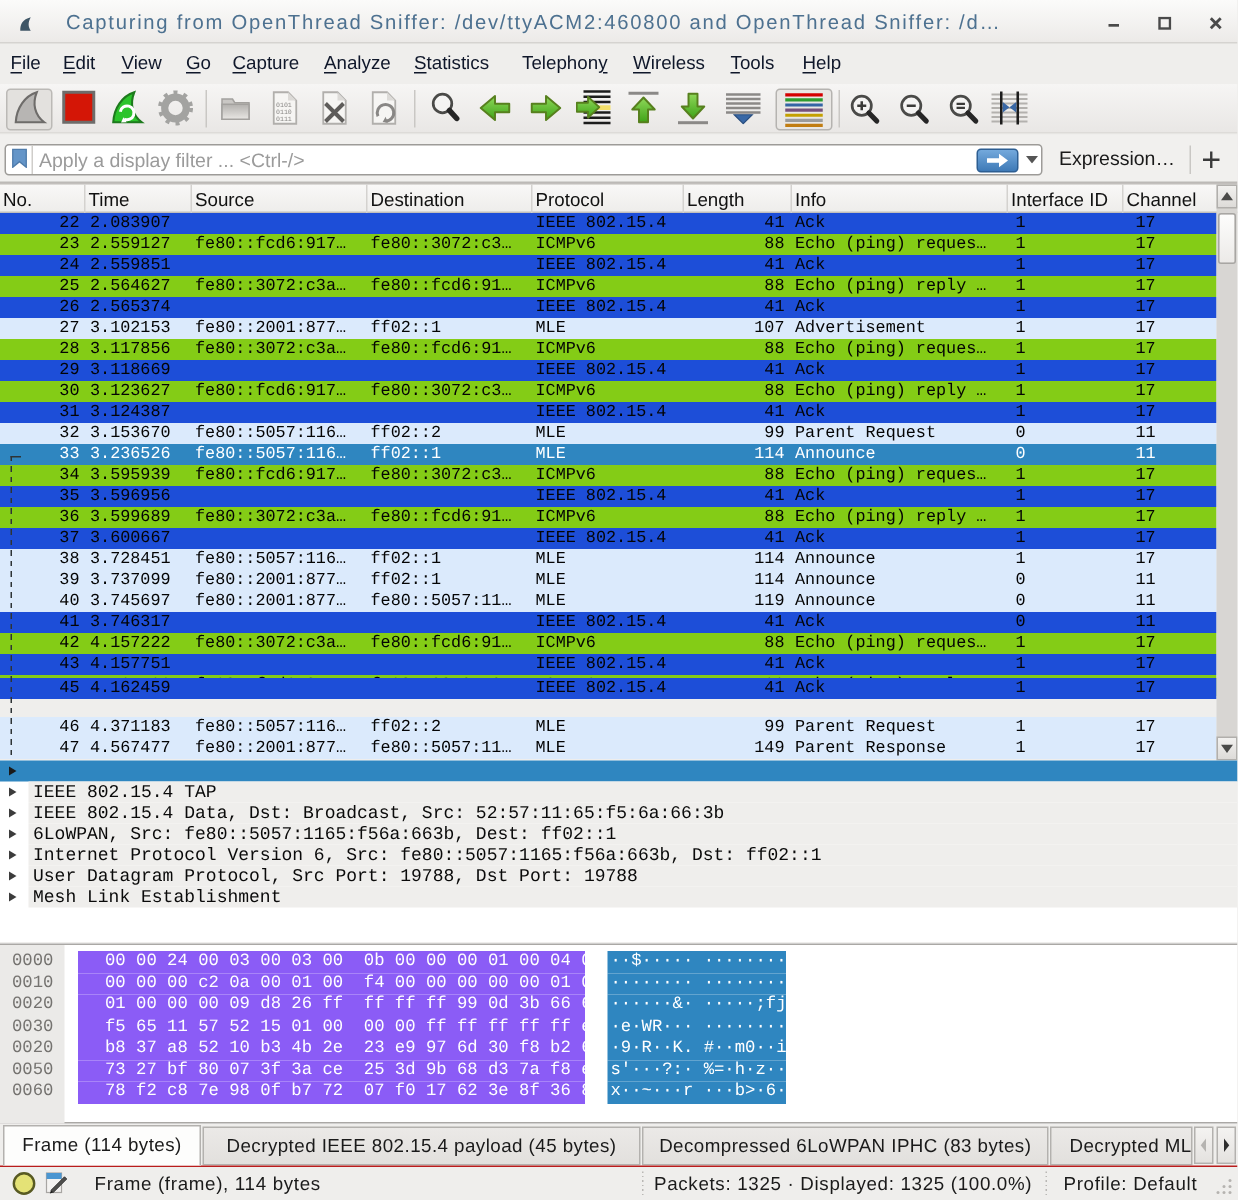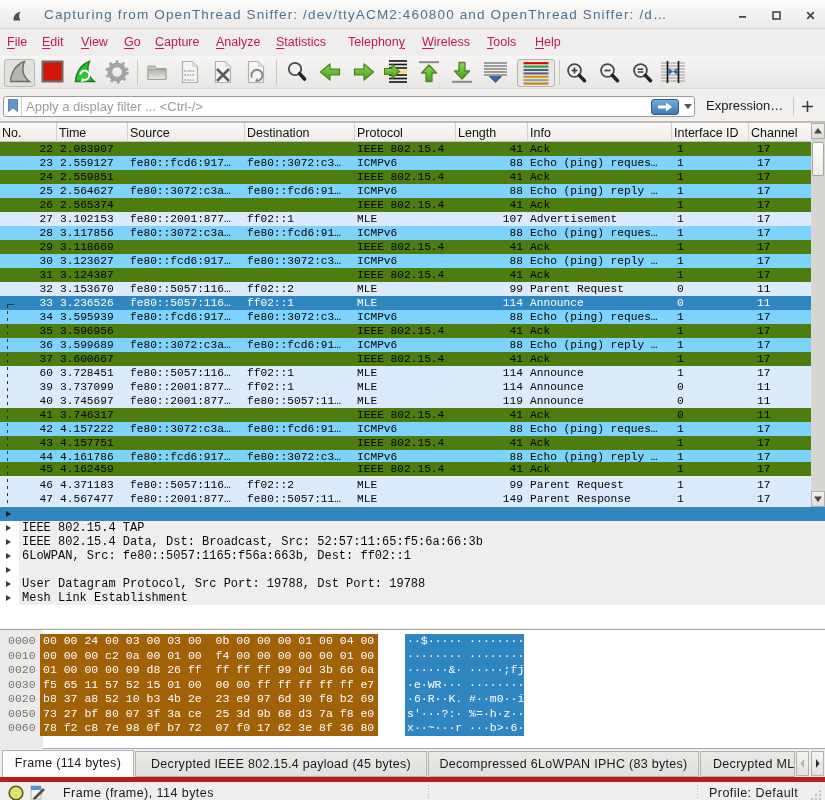--- a/index.html
+++ b/index.html
@@ -3,38 +3,38 @@
 *{margin:0;padding:0;box-sizing:border-box}
 html,body{width:825px;height:800px;overflow:hidden}
 body{font-family:"Liberation Sans",sans-serif;background:#efeeec;position:relative}
 #app{position:absolute;left:0;top:0;width:825px;height:800px;overflow:hidden}
 .abs{position:absolute}
 
 #title{left:0;top:0;width:825px;height:29px;background:linear-gradient(#fbfbfa,#eceae8);border-bottom:1px solid #d5d3d0}
 #title .tt{position:absolute;left:44px;top:7px;font-size:13.5px;font-weight:normal;color:#4d7190;letter-spacing:1.15px}
 
 #menu{left:0;top:30px;width:825px;height:26px;background:#efeeec}
-#menu span{position:absolute;top:5px;font-size:12.5px;color:#be185d}
+#menu span{position:absolute;top:5px;font-size:12.5px;color:#0f172a}
 #menu u{text-decoration:underline;text-underline-offset:2px}
 
 #tbar{left:0;top:56px;width:825px;height:33px;background:linear-gradient(#f6f5f4,#e9e7e5);border-bottom:1px solid #dddbd8}
 .tsep{position:absolute;top:4px;width:1px;height:25px;background:#c9c7c4}
 
 #fbar{left:0;top:90px;width:825px;height:32px;background:#f1f0ee;border-bottom:1px solid #bcb9b6}
 #finput{position:absolute;left:3px;top:6px;width:692px;height:21px;background:#fff;border:1px solid #9d9b98;border-radius:3px}
 #fph{position:absolute;left:26px;top:9px;font-size:13px;color:#9b9b9b}
 #fexpr{position:absolute;left:706px;top:8px;font-size:13px;color:#1a1a1a}
 
 #phead{left:0;top:122px;width:825px;height:20px;background:linear-gradient(#f9f8f7,#eeedeb);border-bottom:1px solid #c2bfbc;border-top:1px solid #c2bfbc}
 #phead span{position:absolute;top:3px;font-size:12.5px;color:#111;white-space:nowrap}
 #phead i{position:absolute;top:0;width:1px;height:19px;background:#d4d2cf}
 
 .pr{position:absolute;left:0;width:811px;height:14px;font-family:"Liberation Mono",monospace;font-size:11.2px;line-height:14px;color:#040404;white-space:nowrap}
-.pr.w{background:#4d7c0f}
-.pr.p{background:#7dd3fc}
+.pr.w{background:#1d4ed8}
+.pr.p{background:#84cc16}
 .pr.b{background:#dbeafc}
 .pr.s{background:#2f86c0;color:#fff}
 .pr span{position:absolute;top:0}
 .cno{left:0;width:53px;text-align:right}
 .ct{left:60px}.cs{left:130px}.cd{left:247px}.cp{left:357px}
 .cl{left:470px;width:53px;text-align:right}
 .ci{left:530px}.cf{left:677px}.cc{left:757px}
 
 #sbar{left:811px;top:123px;width:14px;height:384px;background:#d8d6d3}
 .sbtn{position:absolute;left:0;width:14px;height:16px;background:linear-gradient(#f2f1ef,#dddbd8);border:1px solid #b1afac}
@@ -44,30 +44,30 @@
 .dr{position:absolute;left:0;width:825px;height:14px;font-family:"Liberation Mono",monospace;font-size:12px;line-height:14px;color:#0a0a0a;white-space:nowrap}
 .dr .bg{position:absolute;left:19px;right:0;top:0;bottom:0;background:#efeeec}
 .dr .tx{position:absolute;left:22px;top:0}
 .dr.sel{background:#2f86c0;color:#fff}
 .dr .ar{position:absolute;left:6px;top:3.5px;width:0;height:0;border-left:5px solid #3c3c3c;border-top:3.5px solid transparent;border-bottom:3.5px solid transparent}
 
 #hpane{left:0;top:629px;width:825px;height:120px;background:#fff;border-top:1px solid #aaa8a5;border-bottom:1px solid #aaa8a5}
 #hgut{position:absolute;left:0;top:0;width:43px;height:119px;background:#ebeae8}
 .hr{position:absolute;left:0;width:825px;height:14.5px;font-family:"Liberation Mono",monospace;font-size:11.5px;line-height:14.5px;white-space:pre;color:#fff}
 .hr .off{position:absolute;left:8px;color:#757370}
-.hr .hx{position:absolute;left:40px;background:#a16207;padding-left:3px}
+.hr .hx{position:absolute;left:52px;background:#8b5cf6;padding-left:18px}
 .hr .as{position:absolute;left:405px;background:#2f86c0;padding-left:2px}
 .hx.w1{width:338px}.as.w2{width:119px}
 
 #tabs{left:0;top:750px;width:825px;height:27px;background:#efeeec}
 .tab{position:absolute;top:1px;height:26px;letter-spacing:0.3px;background:linear-gradient(#ebe9e7,#e2e0dd);border:1px solid #b3b1ae;font-size:12.5px;color:#1a1a1a;text-align:center;line-height:24px;white-space:nowrap;overflow:hidden}
 .tab.act{background:#fdfdfc;top:0;height:27px;border-bottom:0;z-index:2}
 .tscroll{position:absolute;top:1px;width:13px;height:25px;background:linear-gradient(#f4f3f1,#e4e2df);border:1px solid #b3b1ae}
 
-#sbar2{left:0;top:777px;width:825px;height:23px;background:#efeeec;border-top:5px solid #b91c1c}
+#sbar2{left:0;top:777px;width:825px;height:23px;background:#efeeec;border-top:1px solid #b91c1c}
 #sbar2 span{position:absolute;top:4px;letter-spacing:0.45px;font-size:12.5px;color:#1a1a1a;white-space:nowrap}
 .dotsep{position:absolute;top:3px;width:1px;height:17px;background-image:repeating-linear-gradient(#b9b7b4 0 1px,transparent 1px 3px)}
 svg{position:absolute}
 </style></head><body>
 <div id="app">
 <div id="title" class="abs">
 <svg width="8" height="10" style="left:13px;top:11px" viewBox="0 0 8 10">
         <path d="M0.5,9.5 C0.5,5 2,2 7.5,0.5 C5.5,4 5.8,7 7.5,9.5 Z" fill="#3f5666"></path>
       </svg>
 <span class="tt">Capturing from OpenThread Sniffer: /dev/ttyACM2:460800 and OpenThread Sniffer: /d…</span>
@@ -403,21 +403,21 @@
 <div class="pr w" style="top:352px">
       <span class="cno">37</span>
       <span class="ct">3.600667</span>
       <span class="cp">IEEE 802.15.4</span>
       <span class="cl">41</span>
       <span class="ci">Ack</span>
       <span class="cf">1</span>
       <span class="cc">17</span>
     </div>
 <div class="pr b" style="top:366px">
-      <span class="cno">60</span>
+      <span class="cno">38</span>
       <span class="ct">3.728451</span>
       <span class="cs">fe80::5057:116…</span>
       <span class="cd">ff02::1</span>
       <span class="cp">MLE</span>
       <span class="cl">114</span>
       <span class="ci">Announce</span>
       <span class="cf">1</span>
       <span class="cc">17</span>
     </div>
 <div class="pr b" style="top:380px">
@@ -475,21 +475,21 @@
       <span class="cno">44</span>
       <span class="ct">4.161786</span>
       <span class="cs">fe80::fcd6:917…</span>
       <span class="cd">fe80::3072:c3…</span>
       <span class="cp">ICMPv6</span>
       <span class="cl">88</span>
       <span class="ci">Echo (ping) reply …</span>
       <span class="cf">1</span>
       <span class="cc">17</span>
     </div>
-<div class="pr w" style="top:462px">
+<div class="pr w" style="top:452px">
       <span class="cno">45</span>
       <span class="ct">4.162459</span>
       <span class="cp">IEEE 802.15.4</span>
       <span class="cl">41</span>
       <span class="ci">Ack</span>
       <span class="cf">1</span>
       <span class="cc">17</span>
     </div>
 <div class="pr b" style="top:478px">
       <span class="cno">46</span>
@@ -580,39 +580,40 @@
         <span class="tx">IEEE 802.15.4 Data, Dst: Broadcast, Src: 52:57:11:65:f5:6a:66:3b</span>
       </div>
       <div class="dr" style="top:42px">
         <i class="bg"></i>
         <i class="ar"></i>
         <span class="tx">6LoWPAN, Src: fe80::5057:1165:f56a:663b, Dest: ff02::1</span>
       </div>
       <div class="dr" style="top:56px">
         <i class="bg"></i>
         <i class="ar"></i>
+        <span class="tx">Internet Protocol Version 6, Src: fe80::5057:1165:f56a:663b, Dst: ff02::1</span>
       </div>
       <div class="dr" style="top:70px">
         <i class="bg"></i>
         <i class="ar"></i>
         <span class="tx">User Datagram Protocol, Src Port: 19788, Dst Port: 19788</span>
       </div>
       <div class="dr" style="top:84px">
         <i class="bg"></i>
         <i class="ar"></i>
         <span class="tx">Mesh Link Establishment</span>
       </div>
     </div>
 <div id="hpane" class="abs">
       <div id="hgut"></div>
       <div class="hr" style="top:4px"><span class="off">0000</span><span class="hx w1">00 00 24 00 03 00 03 00  0b 00 00 00 01 00 04 00</span><span class="as w2">··$····· ········</span></div>
       <div class="hr" style="top:18.5px"><span class="off">0010</span><span class="hx w1">00 00 00 c2 0a 00 01 00  f4 00 00 00 00 00 01 00</span><span class="as w2">········ ········</span></div>
       <div class="hr" style="top:33.0px"><span class="off">0020</span><span class="hx w1">01 00 00 00 09 d8 26 ff  ff ff ff 99 0d 3b 66 6a</span><span class="as w2">······&amp;· ·····;fj</span></div>
       <div class="hr" style="top:47.5px"><span class="off">0030</span><span class="hx w1">f5 65 11 57 52 15 01 00  00 00 ff ff ff ff ff e7</span><span class="as w2">·e·WR··· ········</span></div>
-      <div class="hr" style="top:62.0px"><span class="off">0020</span><span class="hx w1">b8 37 a8 52 10 b3 4b 2e  23 e9 97 6d 30 f8 b2 69</span><span class="as w2">·6·R··K. #··m0··i</span></div>
+      <div class="hr" style="top:62.0px"><span class="off">0020</span><span class="hx w1">b8 37 a8 52 10 b3 4b 2e  23 e9 97 6d 30 f8 b2 69</span><span class="as w2">·9·R··K. #··m0··i</span></div>
       <div class="hr" style="top:76.5px"><span class="off">0050</span><span class="hx w1">73 27 bf 80 07 3f 3a ce  25 3d 9b 68 d3 7a f8 e0</span><span class="as w2">s'···?:· %=·h·z··</span></div>
       <div class="hr" style="top:91.0px"><span class="off">0060</span><span class="hx w1">78 f2 c8 7e 98 0f b7 72  07 f0 17 62 3e 8f 36 80</span><span class="as w2">x··~···r ···b&gt;·6·</span></div>
     </div>
 <div id="tabs" class="abs">
 <div class="tab act" style="left:2px;width:132px">Frame (114 bytes)</div>
 <div class="tab" style="left:135px;width:292px">Decrypted IEEE 802.15.4 payload (45 bytes)</div>
 <div class="tab" style="left:428px;width:271px">Decompressed 6LoWPAN IPHC (83 bytes)</div>
 <div class="tab" style="left:700px;width:95px;text-align:left;padding-left:12px">Decrypted MLE</div>
 <div class="tscroll" style="left:796px"></div>
 <svg width="13" height="25" style="left:796px;top:1px" viewBox="0 0 13 25">
@@ -628,20 +629,21 @@
         <circle cx="8" cy="8" r="6.8" fill="#e4e276" stroke="#585a22" stroke-width="1.6"></circle>
       </svg>
 <svg width="15" height="15" style="left:30px;top:3px" viewBox="0 0 15 15">
         <rect x="1" y="1" width="10" height="13" fill="#f4f3f1" stroke="#a8a6a3" stroke-width="0.8"></rect>
         <rect x="1" y="1" width="10" height="4" fill="#4b96d1"></rect>
         <path d="M4,12.5 L13,3.5 L14.5,5 L5.5,14 Z" fill="#4e4e4c" stroke="#333" stroke-width="0.6"></path>
         <path d="M4,12.5 L5.5,14 L3.2,14.6 Z" fill="#1c1c1c"></path>
       </svg>
 <span style="left:63px">Frame (frame), 114 bytes</span>
 <div class="dotsep" style="left:428px"></div>
+<span style="left:436px">Packets: 1325 · Displayed: 1325 (100.0%)</span>
 <div class="dotsep" style="left:697px"></div>
 <span style="left:709px">Profile: Default</span>
       <svg width="14" height="14" style="left:809px;top:7px" viewBox="0 0 14 14">
         <circle cx="11" cy="2" r="1" fill="#b5b3b0"></circle>
         <circle cx="11" cy="6" r="1" fill="#b5b3b0"></circle>
         <circle cx="11" cy="10" r="1" fill="#b5b3b0"></circle>
         <circle cx="7" cy="6" r="1" fill="#b5b3b0"></circle>
         <circle cx="7" cy="10" r="1" fill="#b5b3b0"></circle>
         <circle cx="3" cy="10" r="1" fill="#b5b3b0"></circle>
       </svg>

